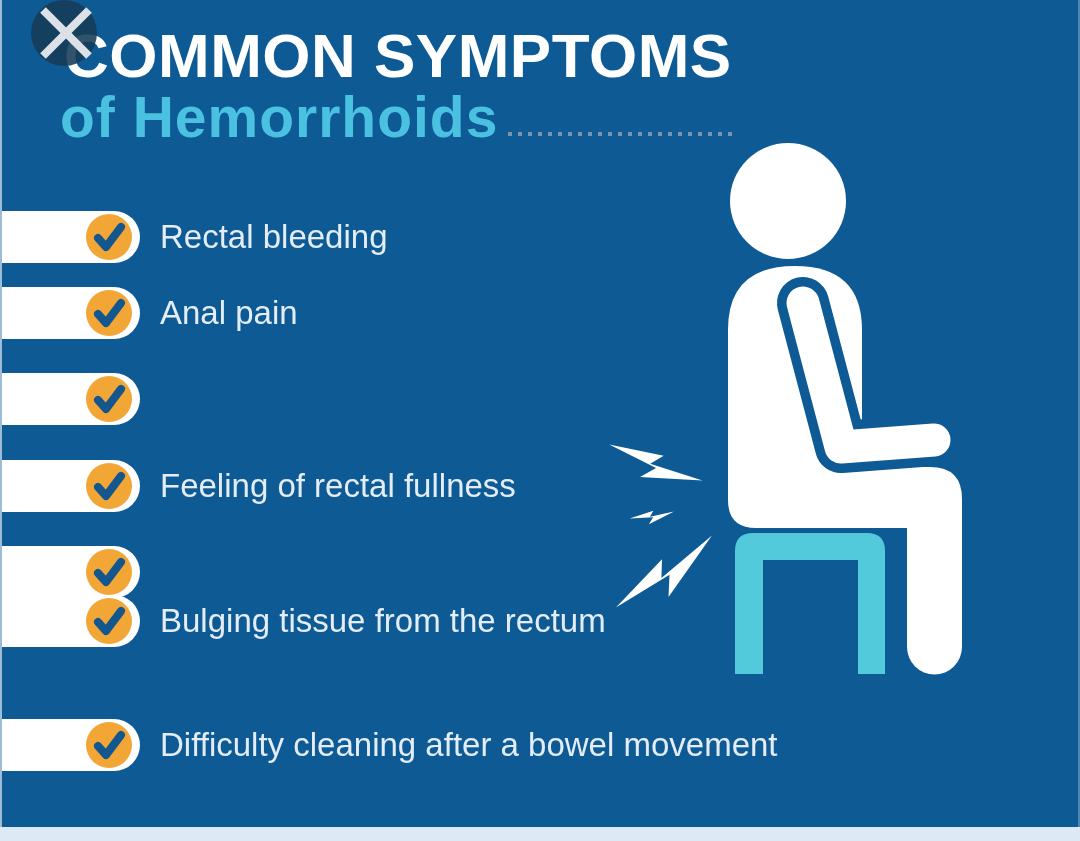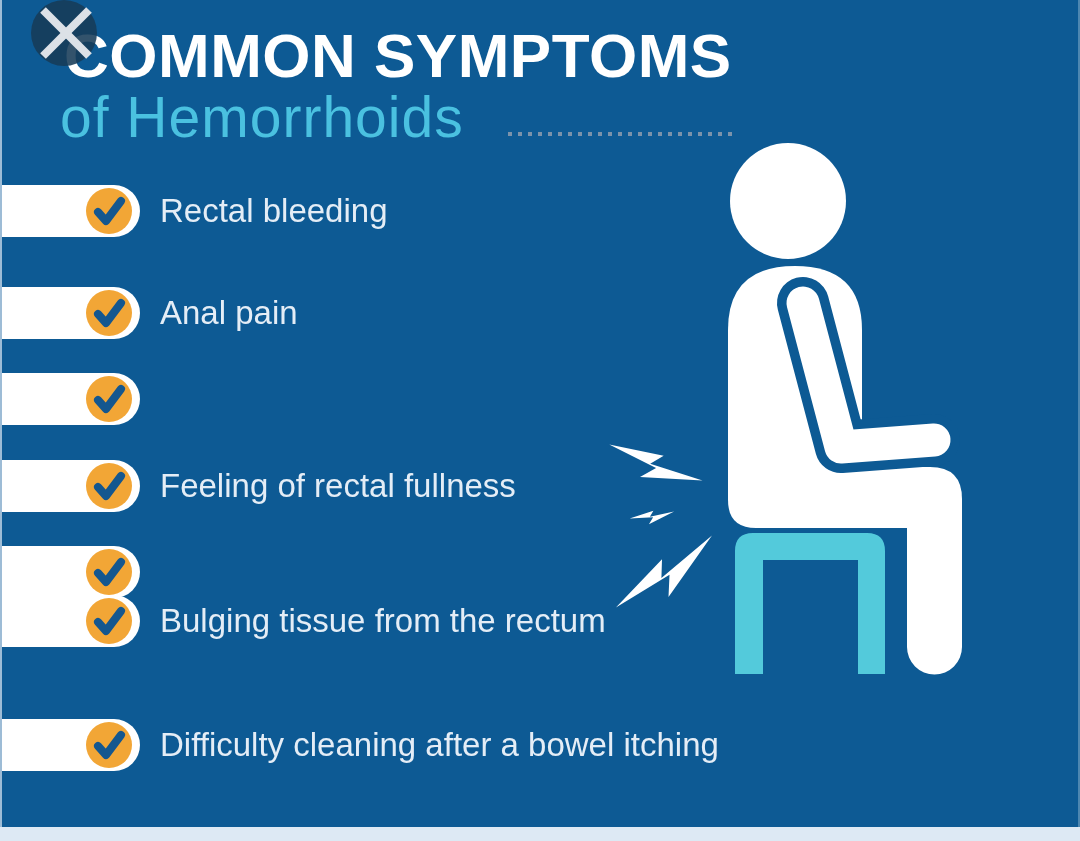--- a/index.html
+++ b/index.html
@@ -15,21 +15,21 @@
   .bottom-strip{position:absolute;left:0;bottom:0;width:100%;height:14px;background:#dde9f4;}
 
   
   .title{
     position:absolute;left:64px;top:24px;margin:0;
     font-size:62px;line-height:64px;font-weight:700;color:#ffffff;
     letter-spacing:0.5px;white-space:nowrap;
   }
   .subtitle{
     position:absolute;left:60px;top:88px;margin:0;
-    font-size:57px;line-height:58px;font-weight:400;color:#4ac1e0;
+    font-size:57px;line-height:58px;font-weight:700;color:#4ac1e0;
     letter-spacing:1px;white-space:nowrap;
   }
   .dotted-divider{
     position:absolute;left:508px;top:132px;width:228px;height:4px;
     background:repeating-linear-gradient(90deg,#7b93ab 0 4px,transparent 4px 10px);
   }
 
   
   .close-btn{
     position:absolute;left:31px;top:0px;width:66px;height:66px;
@@ -65,21 +65,21 @@
   <div class="dotted-divider"></div>
 
   <button class="close-btn" aria-label="close">
     <svg width="66" height="66" viewBox="0 0 66 66">
       <line x1="12" y1="10" x2="58" y2="56" stroke="#dce1e7" stroke-width="8"></line>
       <line x1="58" y1="10" x2="12" y2="56" stroke="#dce1e7" stroke-width="8"></line>
     </svg>
   </button>
 
   <div id="symptom-list">
-    <div class="row" style="top: 185px;">
+    <div class="row" style="top: 211px;">
       <div class="pill">
         <div class="badge">
           <svg width="46" height="46" viewBox="0 0 46 46">
             <path d="M12 24 L20 33 L35 13" fill="none" stroke="#14578f" stroke-width="8" stroke-linecap="round" stroke-linejoin="round"></path>
           </svg>
         </div>
       </div>
       <div class="label">Rectal bleeding</div>
     </div>
 
@@ -137,21 +137,21 @@
     </div>
 
     <div class="row" style="top: 718.9px;">
       <div class="pill">
         <div class="badge">
           <svg width="46" height="46" viewBox="0 0 46 46">
             <path d="M12 24 L20 33 L35 13" fill="none" stroke="#14578f" stroke-width="8" stroke-linecap="round" stroke-linejoin="round"></path>
           </svg>
         </div>
       </div>
-      <div class="label">Difficulty cleaning after a bowel itching</div>
+      <div class="label">Difficulty cleaning after a bowel movement</div>
     </div>
   </div>
 
   <svg class="illustration" width="480" height="560" viewBox="600 130 480 560">
     <g>
 
       <circle cx="788" cy="201" r="58" fill="#ffffff"></circle>
 
       <path d="M862 528 L756 528 Q728 528 728 500 L728 330 Q728 266 795 266 Q862 266 862 330 Z" fill="#ffffff"></path>
 

